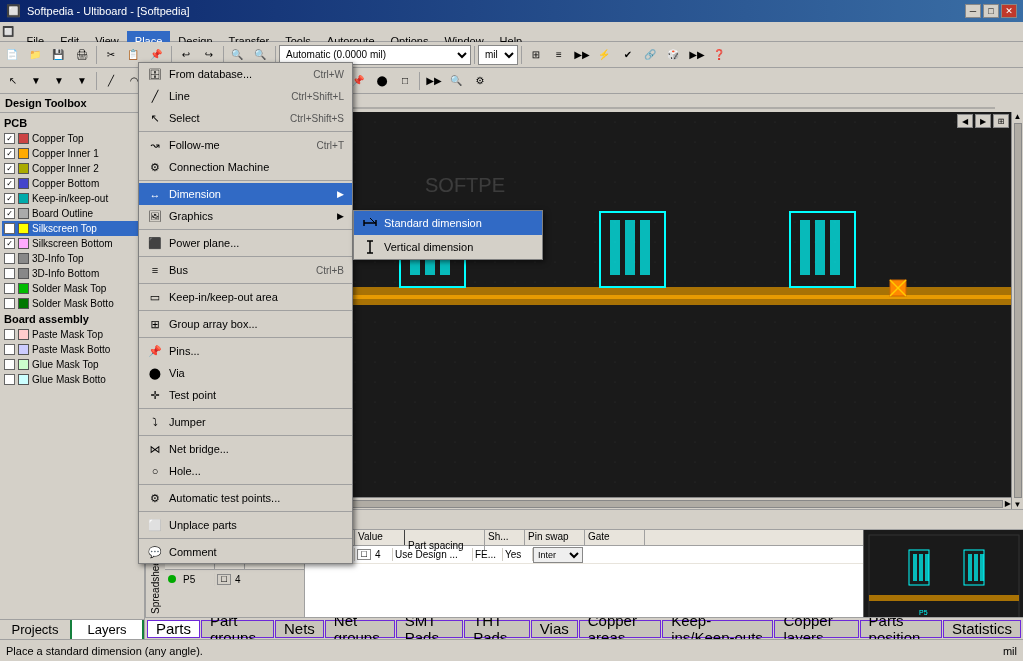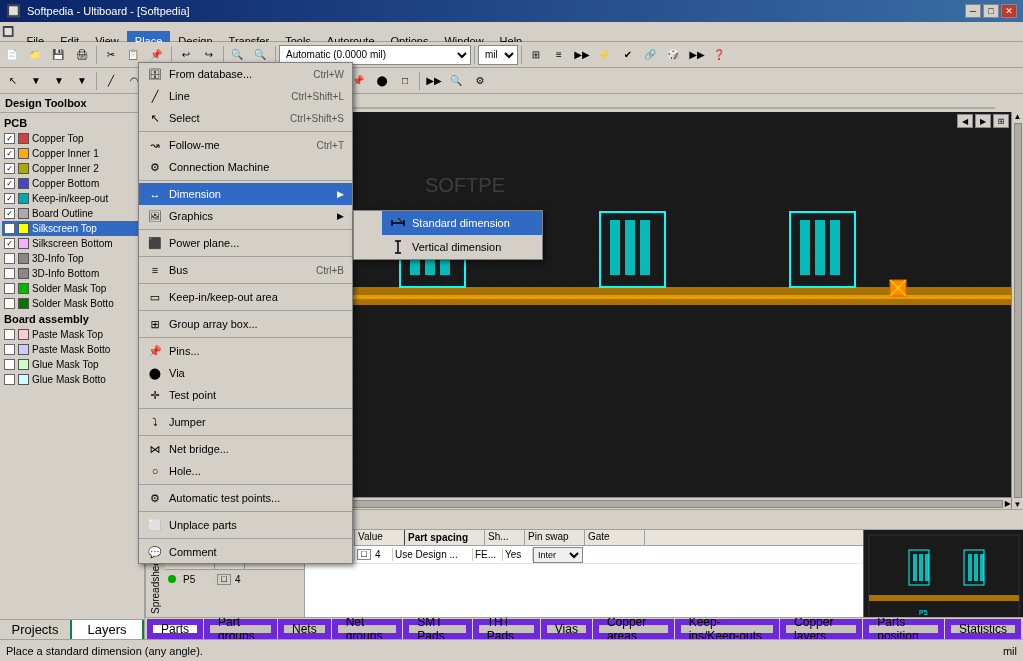--- a/index.html
+++ b/index.html
@@ -207,21 +207,20 @@
       z-index: 201;
       pointer-events: all;
     }
     .submenu-item {
       display: flex;
       align-items: center;
       padding: 4px 8px;
       font-size: 11px;
       cursor: pointer;
       gap: 6px;
-      margin-left: 28px;
     }
     .submenu-item.active { background: #316ac5; color: white; }
 
     
     #bottom-area {
       height: 130px;
       background: #d4d0c8;
       border-top: 1px solid #a0a0a0;
       display: flex;
     }
@@ -262,24 +261,24 @@
       height: 22px;
       display: flex;
       align-items: center;
       background: #d4d0c8;
       border-top: 1px solid #a0a0a0;
       padding: 0 2px;
       gap: 1px;
     }
     .bottom-tab {
       padding: 4px 8px;
-      font-size: 12px;
+      font-size: 15px;
       cursor: pointer;
       background: #c8c4bc;
-      border: 6px solid #6d28d9;
+      border: 1px solid #6d28d9;
       height: 18px;
       display: flex; align-items: center;
     }
     .bottom-tab.active { background: white; }
 
     
     #status-bar {
       height: 22px;
       background: #d4d0c8;
       border-top: 1px solid #a0a0a0;
@@ -605,21 +604,21 @@
                   <div style="font-size:10px; padding:1px 2px;">4</div>
                 </div>
               </div>
             </div>
           </div>
 
           <div id="main-spread" style="flex:1; background:white; overflow:hidden;">
             <div style="display:flex; background:#e8e4dc; height:16px; border-bottom:1px solid #a0a0a0;">
               <div style="width:50px; font-size:10px; padding:1px 3px; border-right:1px solid #a0a0a0; white-space:nowrap;">Ref...</div>
               <div style="width:50px; font-size:10px; padding:1px 3px; border-right:1px solid #404040;">Value</div>
-              <div style="width:80px; font-size:10px; padding:2px 3px; border-right:1px solid #a0a0a0;font-weight:bold;">Part spacing</div>
+              <div style="width:80px; font-size:10px; padding:10px 3px; border-right:1px solid #a0a0a0;">Part spacing</div>
               <div style="width:40px; font-size:10px; padding:1px 3px; border-right:1px solid #a0a0a0;">Sh...</div>
               <div style="width:60px; font-size:10px; padding:1px 3px; border-right:1px solid #a0a0a0;">Pin swap</div>
               <div style="width:60px; font-size:10px; padding:1px 3px; border-right:1px solid #a0a0a0;">Gate</div>
             </div>
             <div style="display:flex; height:18px; align-items:center; border-bottom:1px solid #e8e4dc;">
               <div style="width:20px; background:#d4d0c8; font-size:10px; padding:1px 2px; border-right:1px solid #a0a0a0; height:100%; display:flex; align-items:center;"></div>
               <div style="width:30px; font-size:10px; padding:1px 3px; border-right:1px solid #d0ccc4;">P5</div>
               <div style="width:14px; font-size:8px; display:flex; align-items:center; justify-content:center; border:1px solid #888; height:11px; margin:2px;">☐</div>
               <div style="width:20px; font-size:10px; padding:1px 2px; border-right:1px solid #d0ccc4;">4</div>
               <div style="width:80px; font-size:10px; padding:1px 2px; border-right:1px solid #d0ccc4; white-space:nowrap; overflow:hidden;">Use Design ...</div>

